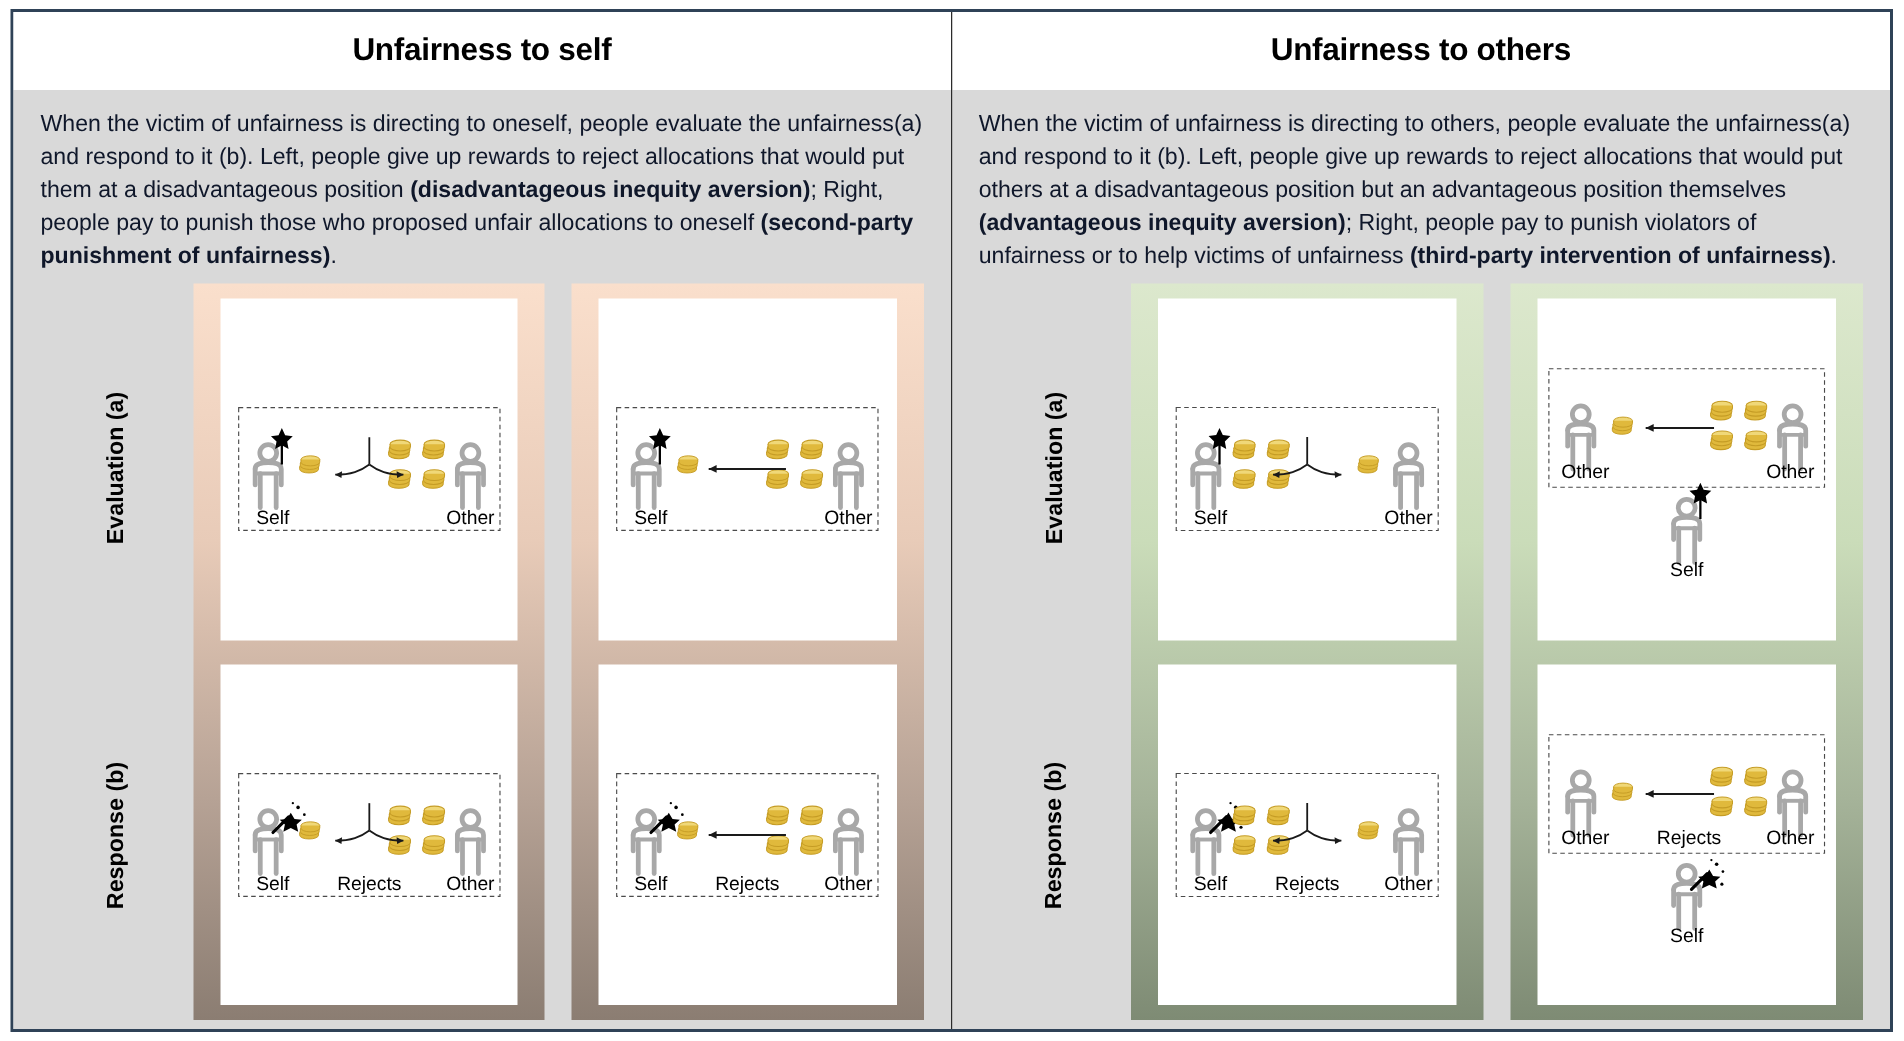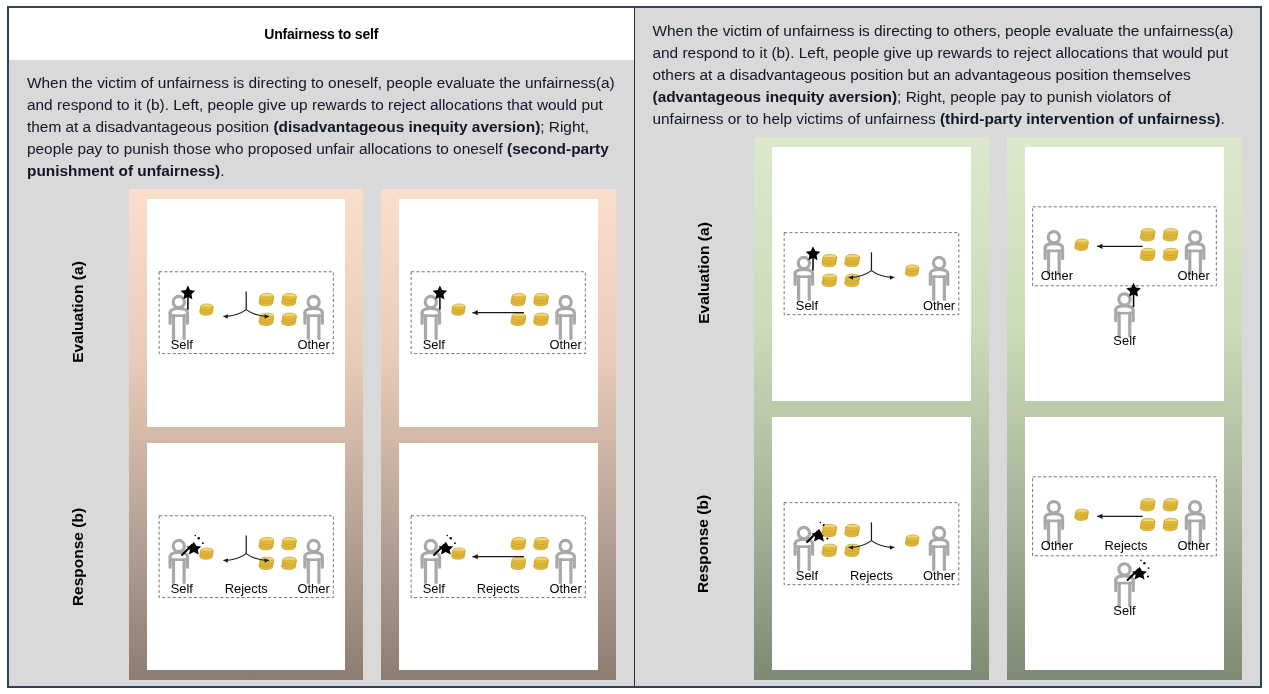--- a/index.html
+++ b/index.html
@@ -34,21 +34,21 @@
 
   .half-header {
     height: 52px;
     background: #ffffff;
     display: flex;
     align-items: center;
     justify-content: center;
     flex: 0 0 auto;
   }
   .half-title {
-    font-size: 14px;
+    font-size: 21px;
     font-weight: bold;
     color: #000000;
     letter-spacing: -0.2px;
   }
   .half-body {
     flex: 1 1 auto;
     background: #d9d9d9;
     position: relative;
     padding: 12px 18px 0 18px;
     display: flex;
@@ -447,20 +447,23 @@
                     <text x="131" y="146" font-family="Liberation Sans, sans-serif" font-size="17" fill="#000" text-anchor="middle">Rejects</text>
                   </svg>
                 </div>
             </div>
           </div>
         </div>
       </div>
     </div>
 
     <div class="half right">
+      <div class="half-header">
+        <div class="half-title">Unfairness to others</div>
+      </div>
       <div class="half-body">
         <p class="desc"><span>When the victim of unfairness is directing to others, people evaluate the unfairness(a) and respond to it (b). Left, people give up rewards to reject allocations that would put others at a disadvantageous position but an advantageous position themselves </span><b>(advantageous inequity aversion)</b><span>; Right, people pay to punish violators of unfairness or to help victims of unfairness </span><b>(third-party intervention of unfairness)</b><span>.</span></p>
         <div class="diagram-region">
           <div class="axis-labels">
             <div class="axis-label">
               <span>Evaluation (a)</span>
             </div>
             <div class="axis-label">
               <span>Response (b)</span>
             </div>

